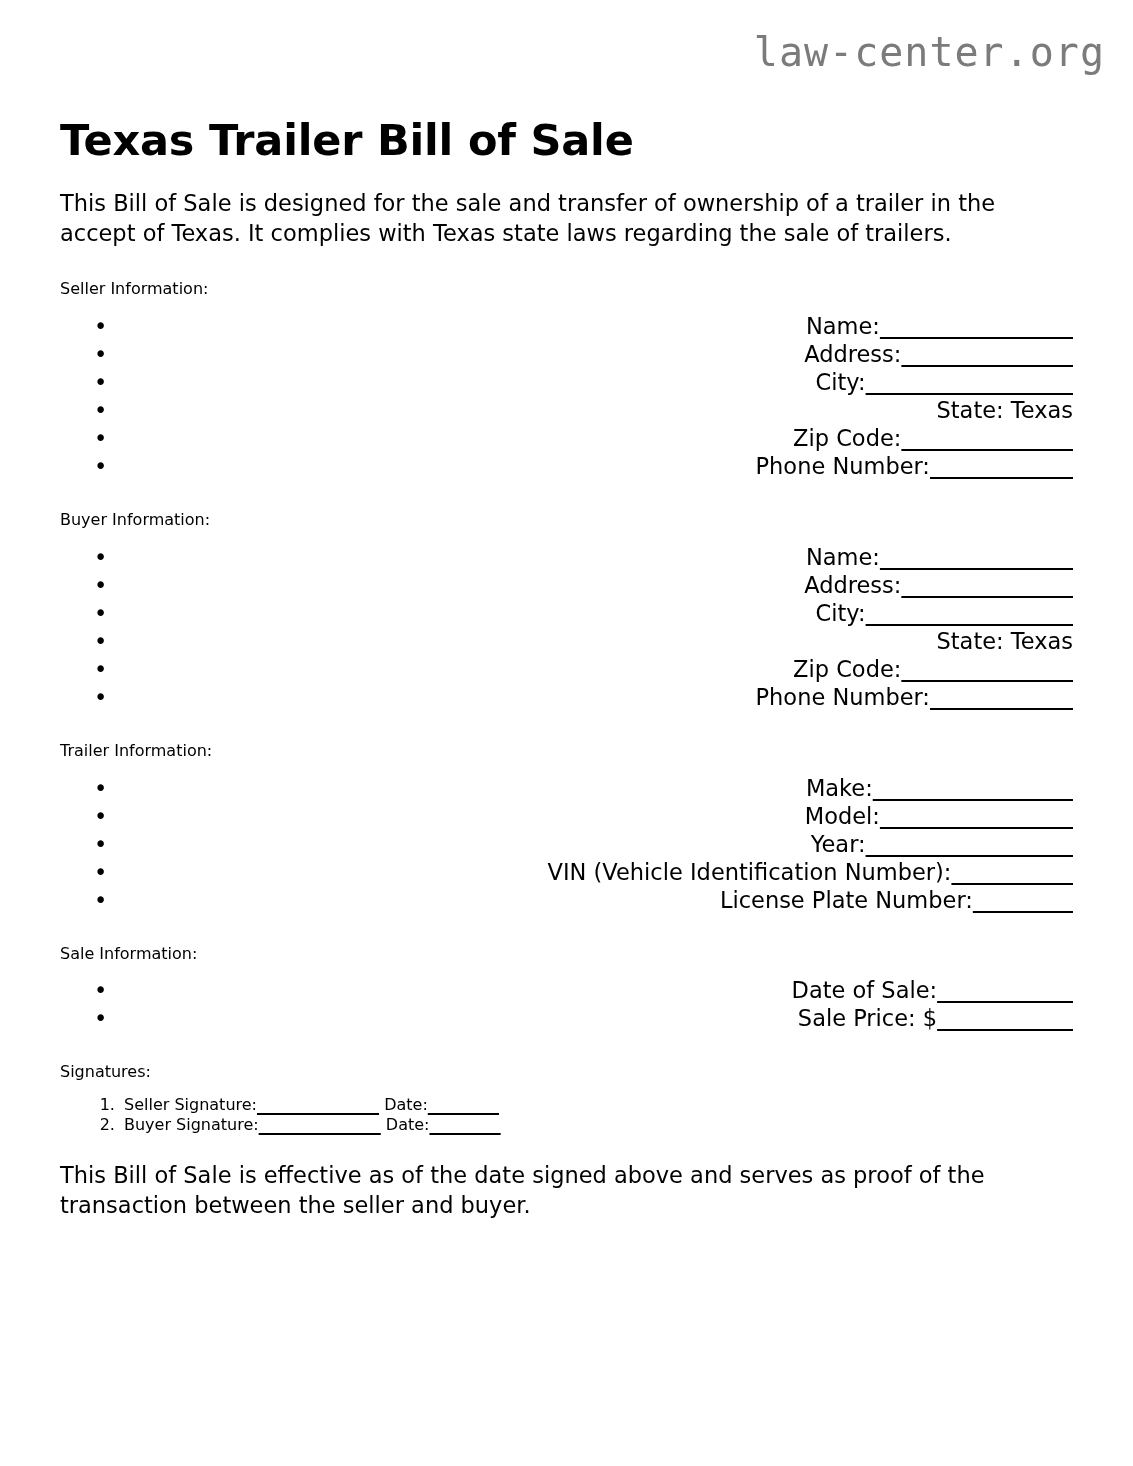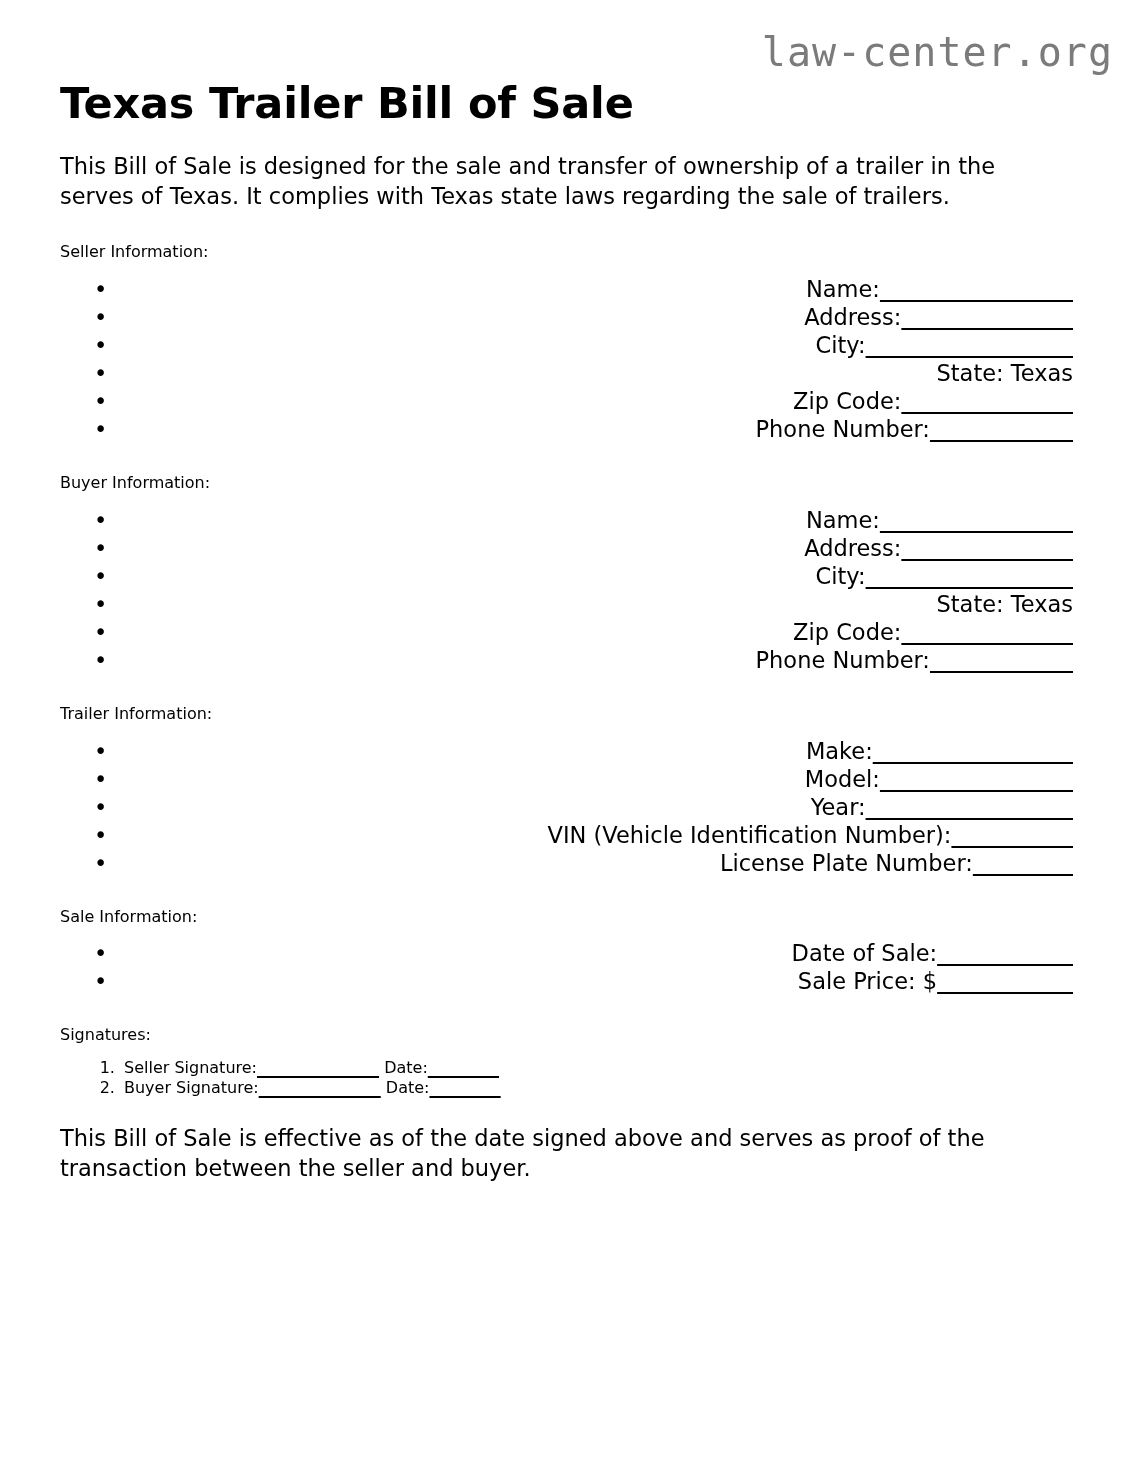--- a/index.html
+++ b/index.html
@@ -18,31 +18,31 @@
   .page {
     position: relative;
     width: 1133px;
     height: 1466px;
     box-sizing: border-box;
     padding: 0 60px;
   }
   .watermark {
     position: absolute;
     top: 32px;
-    right: 20px;
+    right: 28px;
     font-family: "DejaVu Sans Mono", "Liberation Mono", monospace;
     font-size: 40px;
     letter-spacing: 1px;
     color: #7b7b7b;
     white-space: nowrap;
     line-height: 1;
   }
   h1.doc-title {
     margin: 0;
-    padding-top: 80px;
+    padding-top: 117px;
     font-size: 43px;
     font-weight: bold;
     letter-spacing: -0.2px;
     line-height: 1.08;
   }
   p.body-para {
     margin: 26px 0 0 0;
     font-size: 22.5px;
     line-height: 1.33;
     max-width: 985px;
@@ -95,21 +95,21 @@
 </style>
 </head>
 <body>
 
 <div class="page">
 
   <div class="watermark">law-center.org</div>
 
   <h1 class="doc-title">Texas Trailer Bill of Sale</h1>
 
-  <p class="body-para">This Bill of Sale is designed for the sale and transfer of ownership of a trailer in the serves of Texas. It complies with Texas state laws regarding the sale of trailers.</p>
+  <p class="body-para">This Bill of Sale is designed for the sale and transfer of ownership of a trailer in the accept of Texas. It complies with Texas state laws regarding the sale of trailers.</p>
 
   <h2 class="section-head">Seller Information:</h2>
   <ul class="field-list" id="seller-list">
       <li><span>Name:</span><span class="blank">                           </span></li>
       <li><span>Address:</span><span class="blank">                        </span></li>
       <li><span>City:</span><span class="blank">                             </span></li>
       <li><span>State:</span><span> Texas</span></li>
       <li><span>Zip Code:</span><span class="blank">                        </span></li>
       <li><span>Phone Number:</span><span class="blank">                    </span></li>
     </ul>

